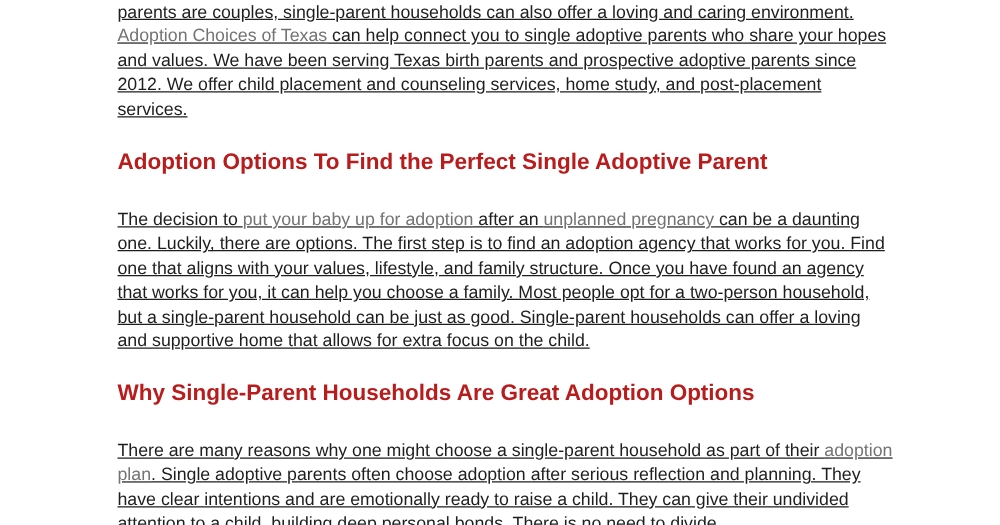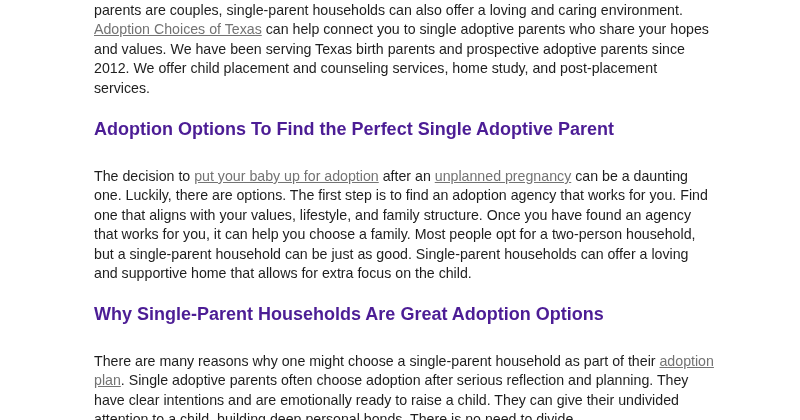--- a/index.html
+++ b/index.html
@@ -3,25 +3,25 @@
 <meta charset="utf-8">
 <style>
   html, body { margin:0; padding:0; }
   body {
     width:800px; height:420px; overflow:hidden; background:#ffffff;
     font-family: "Liberation Sans", sans-serif; color:#1e1e1e;
     position:relative;
   }
   .article { position:absolute; left:94px; top:0; width:620px; }
   p {
-    margin:0; font-size:14.2px; line-height:19.4px; color:#1e1e1e;
+    margin:0; font-size:14.2px; line-height:19.4px; color:#1e1e1e;text-decoration:underline;
   }
   a { color:#737373; text-decoration:underline; }
   h2 {
-    margin:0; font-size:18px; font-weight:bold; color:#4c1d95; line-height:24px;
+    margin:0; font-size:18px; font-weight:bold; color:#b91c1c; line-height:24px;
   }
   #p1 { position:absolute; top:1px; }
   #h1 { position:absolute; top:117px; }
   #p2 { position:absolute; top:167px; }
   #h2 { position:absolute; top:302px; }
   #p3 { position:absolute; top:352px; }
 </style>
 </head>
 <body>
 

